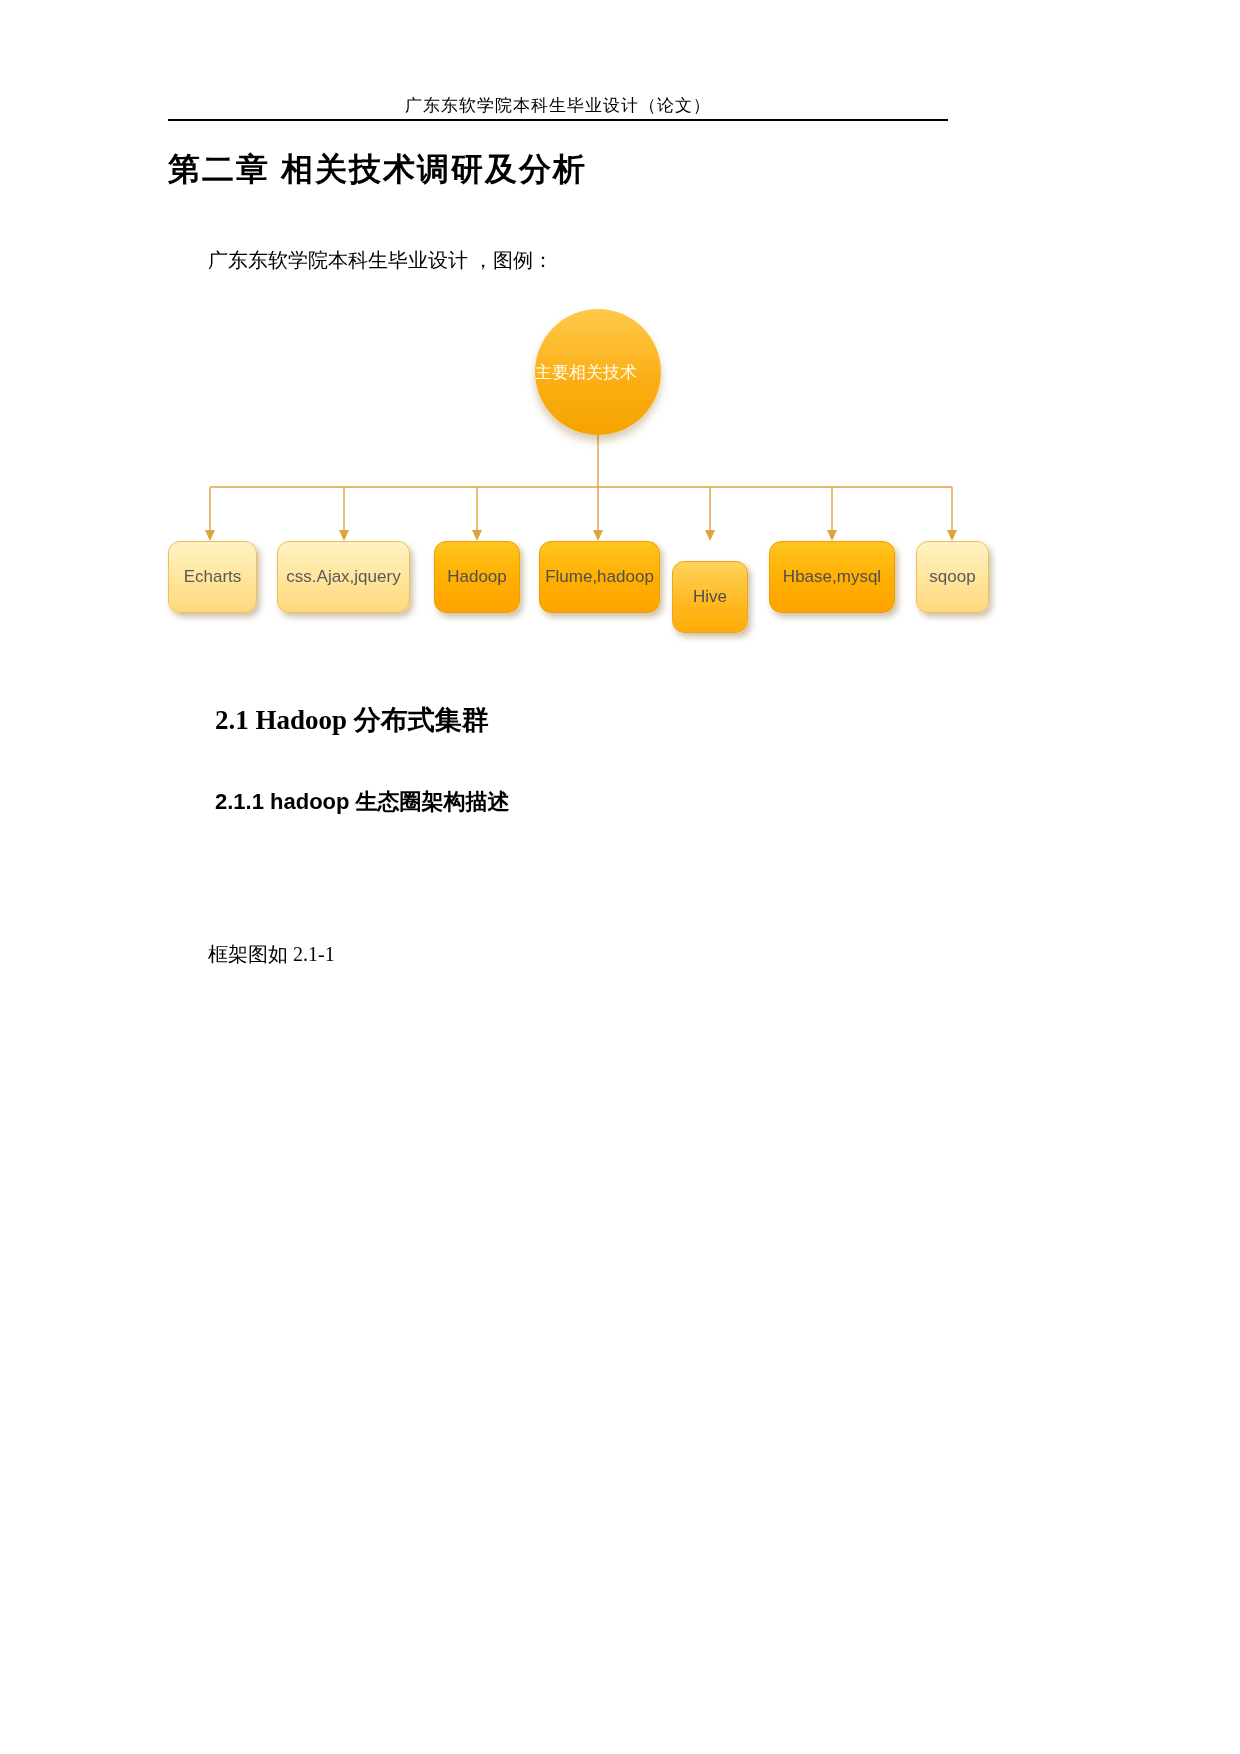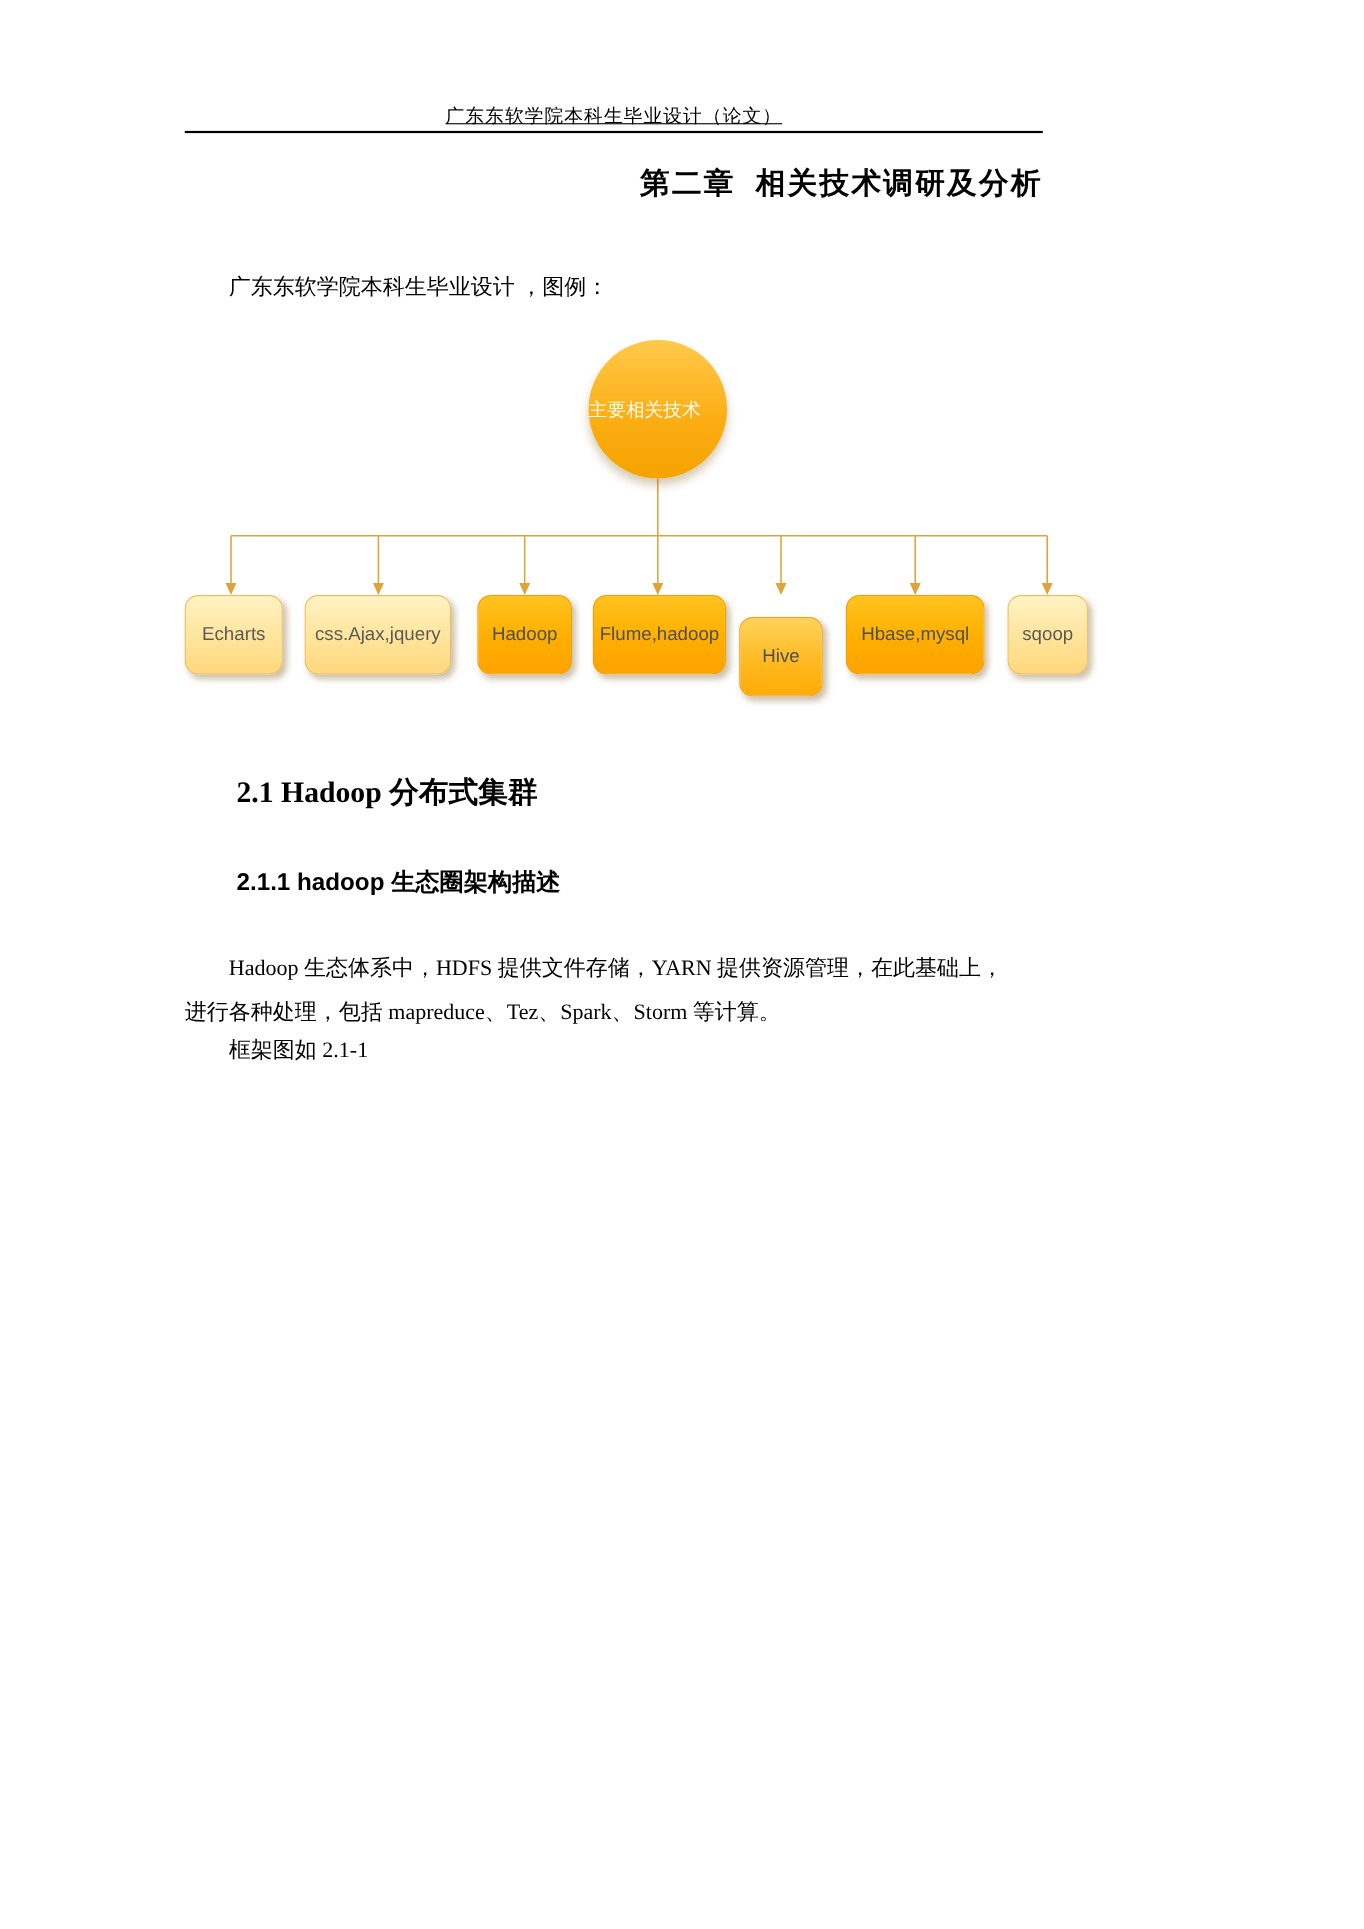--- a/index.html
+++ b/index.html
@@ -19,41 +19,40 @@
 
   
   .header-title {
     position: absolute;
     top: 94px;
     left: 168px;
     width: 780px;
     text-align: center;
     font-size: 17px;
     letter-spacing: 1px;
-    text-decoration: underline;
   }
   .header-rule {
     position: absolute;
     top: 119px;
     left: 168px;
     width: 780px;
     height: 2px;
     background: #000;
   }
 
   
   .chapter-title {
     position: absolute;
     top: 148px;
     left: 168px;
     width: 780px;
     margin: 0;
-    text-align: right;
-    font-family: Liberation Mono, monospace;
-    font-size: 27px;
+    text-align: left;
+    font-family: Liberation Sans, sans-serif;
+    font-size: 32px;
     font-weight: bold;
     letter-spacing: 2px;
   }
 
   
   .intro {
     position: absolute;
     top: 247px;
     left: 168px;
     width: 780px;
@@ -239,17 +238,16 @@
     <div class="node n7" data-tone="light">
       <span>sqoop</span>
     </div>
 
   </div>
 
   <h2 class="section-title">2.1 Hadoop 分布式集群</h2>
 
   <h3 class="subsection-title">2.1.1 hadoop 生态圈架构描述</h3>
 
-  <p class="body-text"><span>Hadoop 生态体系中，HDFS 提供文件存储，YARN 提供资源管理，在此基础上，</span><br><span>进行各种处理，包括 mapreduce、Tez、Spark、Storm 等计算。</span></p>
 
   <p class="figure-caption">框架图如 2.1-1</p>
 
 </div>
 
 </body></html>

